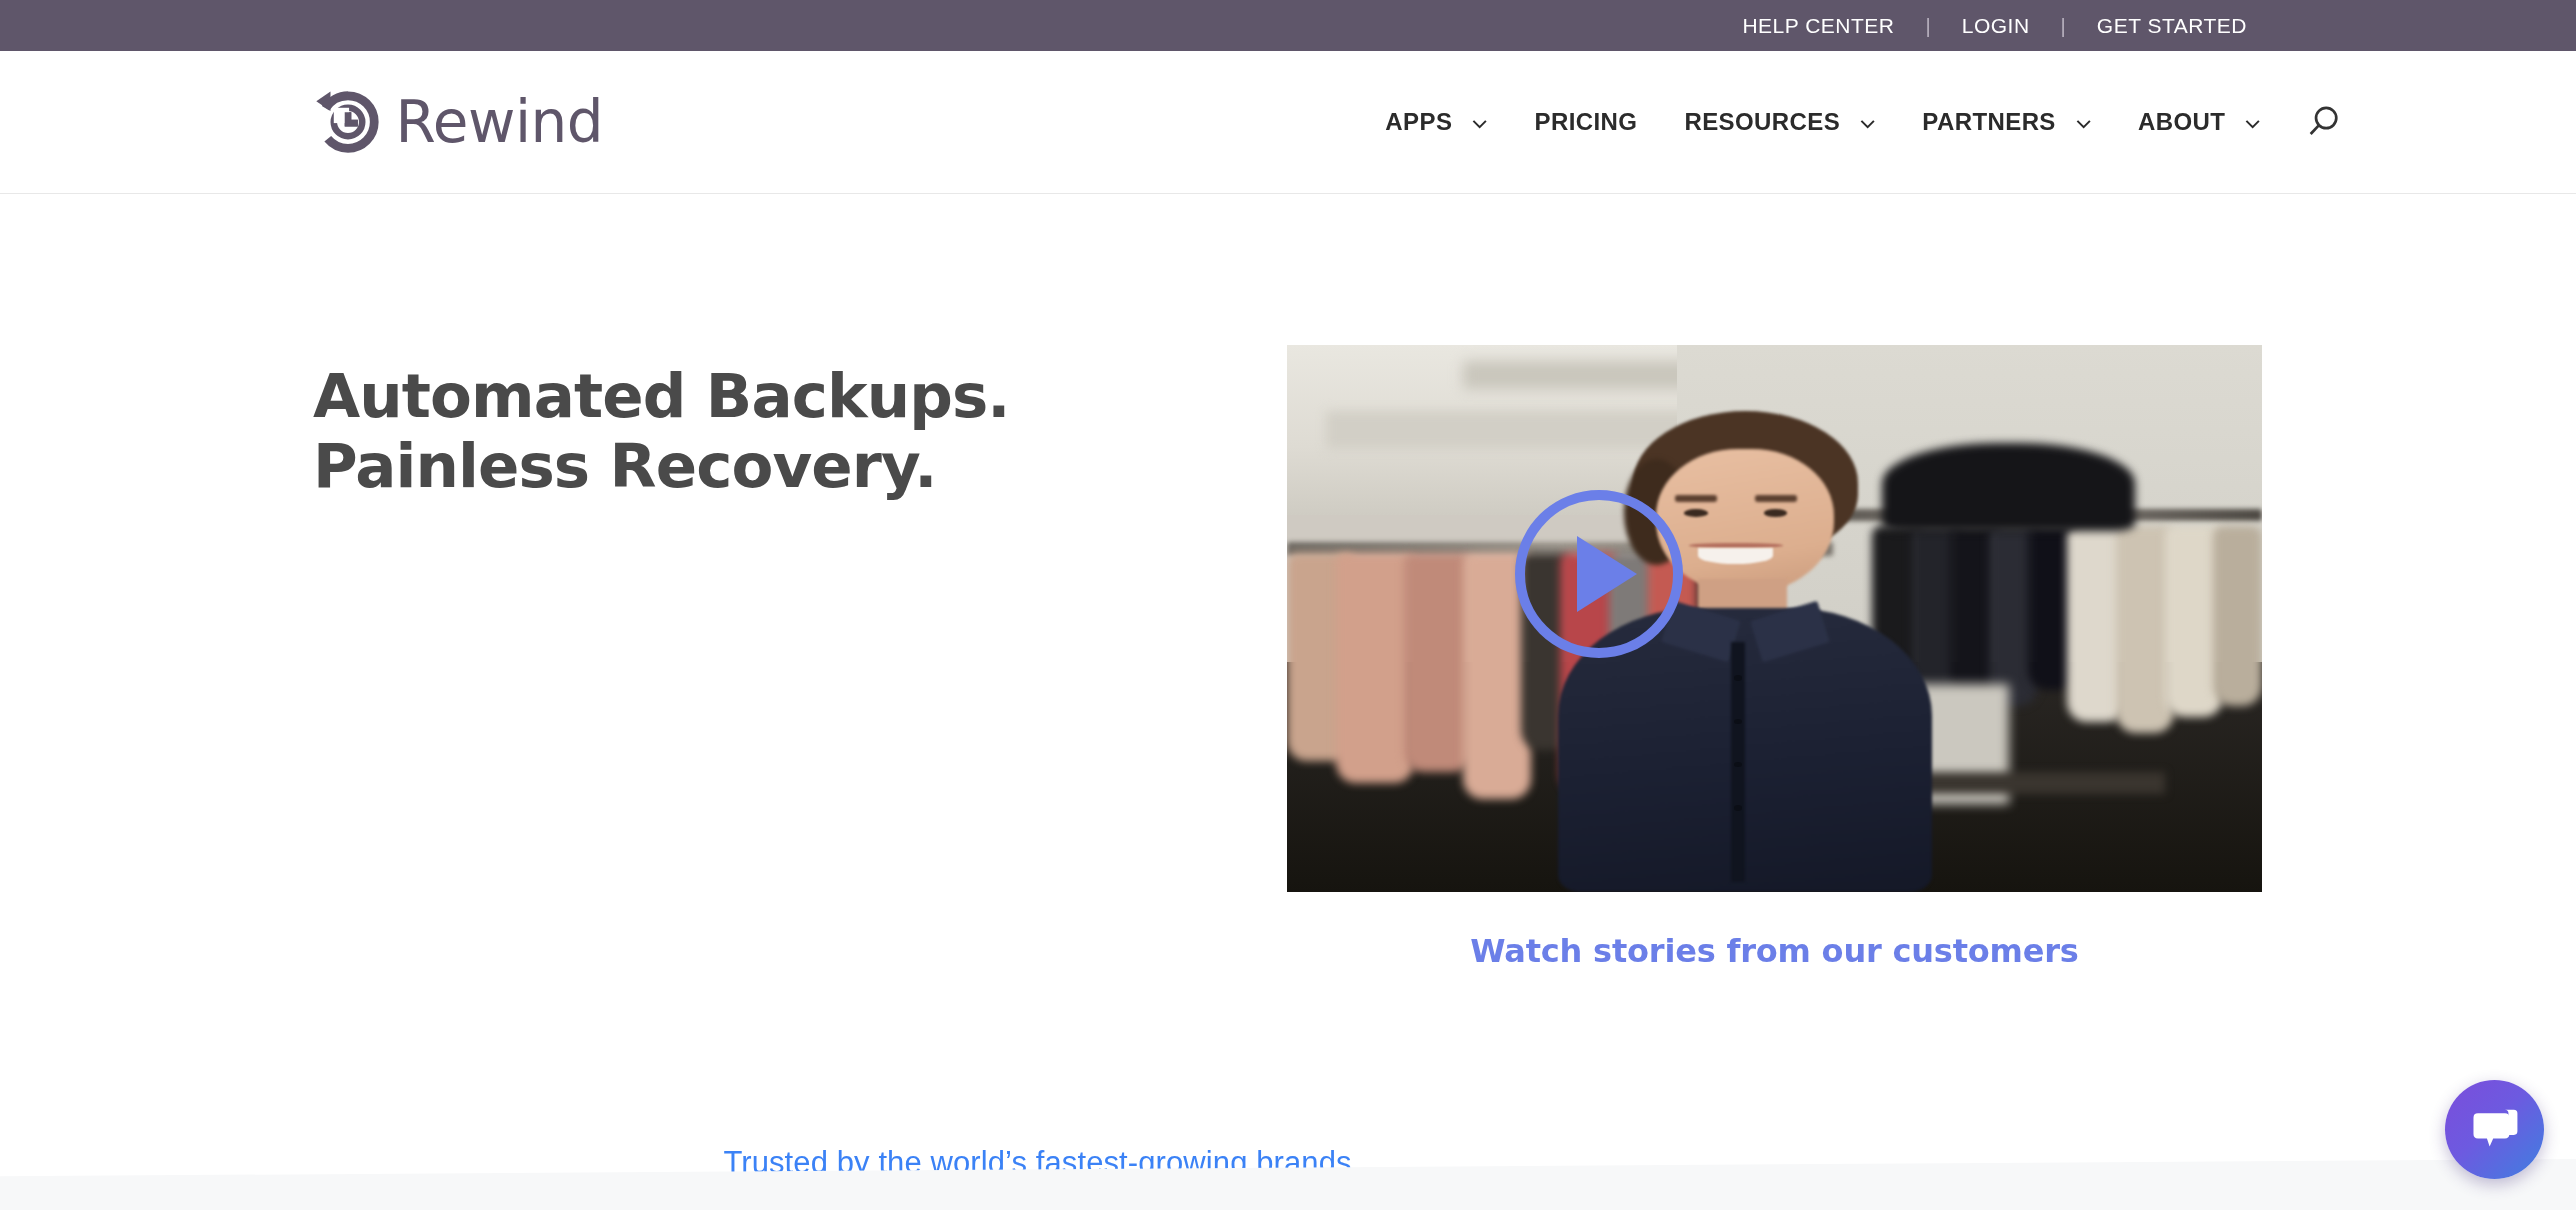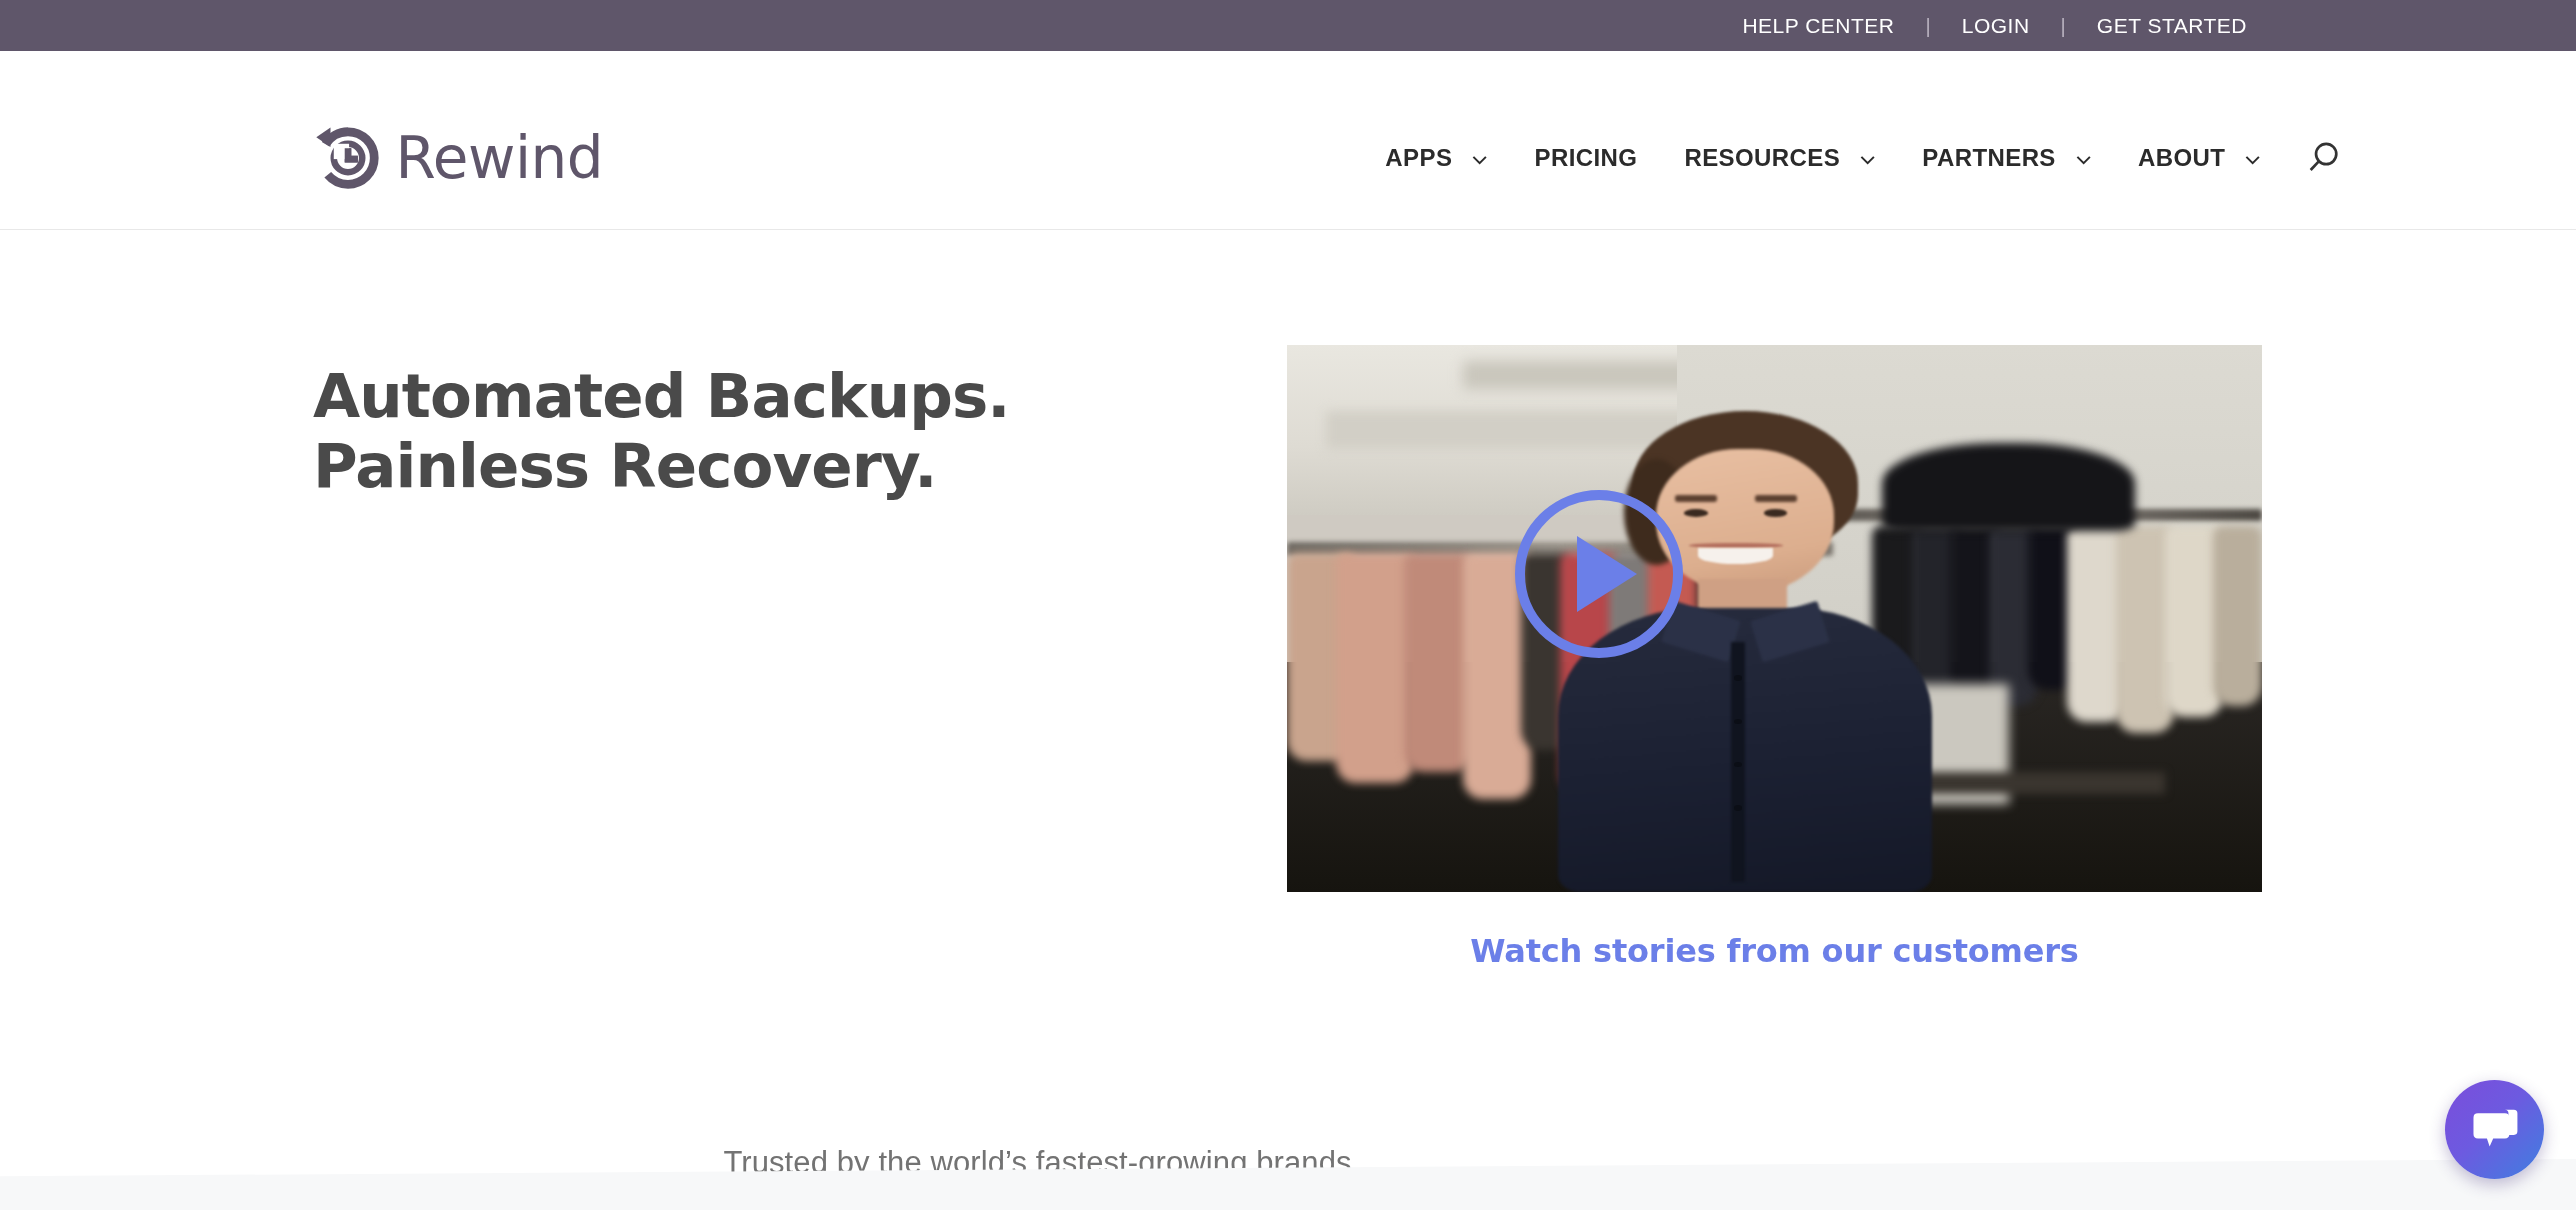--- a/index.html
+++ b/index.html
@@ -26,21 +26,21 @@
     color:#ffffff; font-size:21px; letter-spacing:0.5px;
     font-weight:400; text-decoration:none; white-space:nowrap;
     padding:0 31px; line-height:1;
   }
   .top-sep { color:#b9b2c0; font-size:20px; line-height:1; }
 
   
   .header {
     position:absolute; left:0; top:51px; width:2576px; height:143px;
     background:#ffffff; border-bottom:1.8px solid #e8e8e8;
-    display:flex; align-items:center;margin-top:36px;
+    display:flex; align-items:center;
   }
   .logo-wrap {
     position:absolute; left:313px; top:50%; transform:translateY(-50%);
     display:flex; align-items:center; gap:12.6px; text-decoration:none;
   }
   .logo-mark { width:70px; height:70px; flex:none; display:block; }
   .logo-text {
     font-size:58px; color:#5f566a; font-weight:400; letter-spacing:-0.5px;
     line-height:1; font-family:"DejaVu Sans", sans-serif;
   }
@@ -161,21 +161,21 @@
   .watch-link {
     display:block; width:975px; text-align:center; margin-top:40px;
     font-size:32px; font-weight:700; color:#6b7fe8; text-decoration:none;
     letter-spacing:-0.2px; cursor:pointer;
     font-family:"DejaVu Sans", sans-serif;
   }
 
   
   .trusted {
     position:absolute; left:0; top:1145px; width:2075px; text-align:center;
-    font-size:31px; color:#737373; font-weight:400; letter-spacing:0.1px;
+    font-size:31px; color:#3b82f6; font-weight:400; letter-spacing:0.1px;
   }
 
   
   .diagonal {
     position:absolute; left:0; bottom:0; width:2576px; height:51px;
     background:#f7f8f9;
     clip-path:polygon(0 34%, 100% 0, 100% 100%, 0 100%);
   }
 
   

